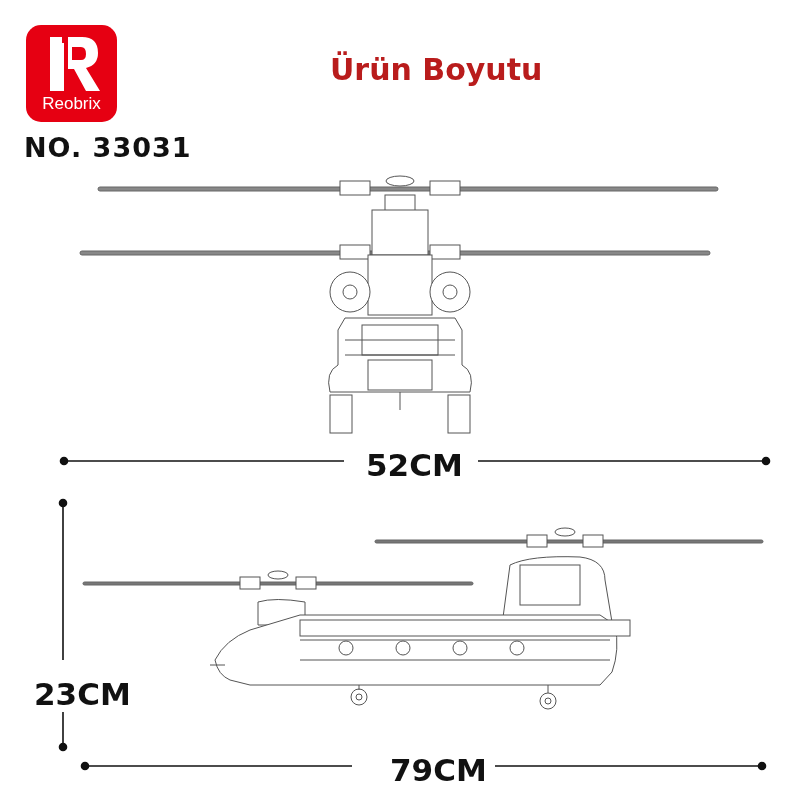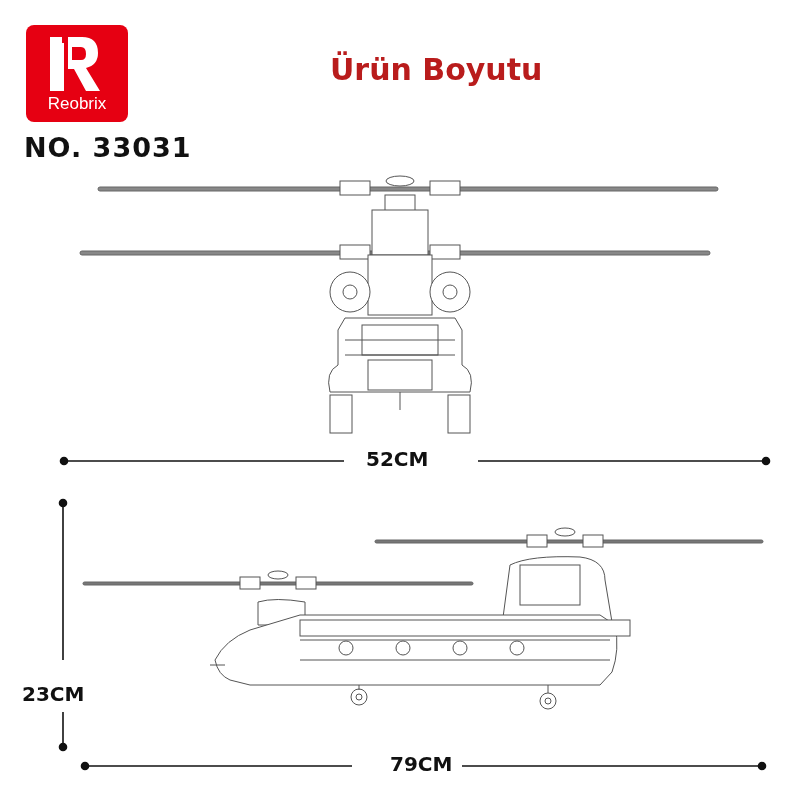--- a/index.html
+++ b/index.html
@@ -1,22 +1,22 @@
 <!DOCTYPE html>
 <html><head>
 <meta charset="utf-8">
 <style>
   html, body { margin: 0; padding: 0; }
   body { width: 800px; height: 800px; background: #ffffff; position: relative; overflow: hidden; font-family: "Liberation Sans", sans-serif; }
-  .logo { position: absolute; left: 26px; top: 25px; width: 102px; height: 97px; background: #e60012; border-radius: 8px; }
+  .logo { position: absolute; left: 26px; top: 25px; width: 91px; height: 97px; background: #e60012; border-radius: 15px; }
   .logo .mark { position: absolute; left: 22px; top: 8px; width: 55px; height: 60px; }
   .logo .brand { position: absolute; left: 0; right: 0; bottom: 8px; text-align: center; color: #fff; font-size: 17px; font-family: "Liberation Sans", sans-serif; }
   .model-no { position: absolute; left: 24px; top: 132px; font-size: 27px; font-weight: bold; color: #111; font-family: "DejaVu Sans", sans-serif; letter-spacing: 1px; }
   .title { position: absolute; left: 330px; top: 52px; font-size: 30px; font-weight: bold; color: #b91c1c; font-family: "DejaVu Sans", sans-serif; }
-  .dim-label { position: absolute; font-size: 20px; font-weight: bold; color: #111; font-family: "DejaVu Sans", sans-serif; background: #fff; padding: 0 8px; }
+  .dim-label { position: absolute; font-size: 31px; font-weight: bold; color: #111; font-family: "DejaVu Sans", sans-serif; background: #fff; padding: 0 8px; }
   svg.art { position: absolute; left: 0; top: 0; }
 </style>
 </head>
 <body>
 
 <div class="logo">
   <svg class="mark" viewBox="0 0 55 60">
     <rect x="2" y="4" width="14" height="54" fill="#fff"></rect>
     <rect x="14" y="4" width="8" height="6" fill="#e60012"></rect>
     <path d="M20 4 H34 Q50 4 50 20 Q50 32 38 35 L52 58 H38 L26 36 H20 Z" fill="#fff"></path>
@@ -111,14 +111,14 @@
 
   <g stroke="#111" stroke-width="1.6" fill="#111">
     <circle cx="85" cy="766" r="3.5"></circle>
     <line x1="85" y1="766" x2="352" y2="766"></line>
     <line x1="462" y1="766" x2="762" y2="766"></line>
     <circle cx="762" cy="766" r="3.5"></circle>
   </g>
 </svg>
 
 <div class="dim-label" style="left:358px; top:447px;">52CM</div>
-<div class="dim-label" style="left:22px; top:676px; padding:0;margin-top:6px;">23CM</div>
+<div class="dim-label" style="left:34px; top:676px; padding:0;">23CM</div>
 <div class="dim-label" style="left:362px; top:752px;margin-left:20px;">79CM</div>
 
 </body></html>

